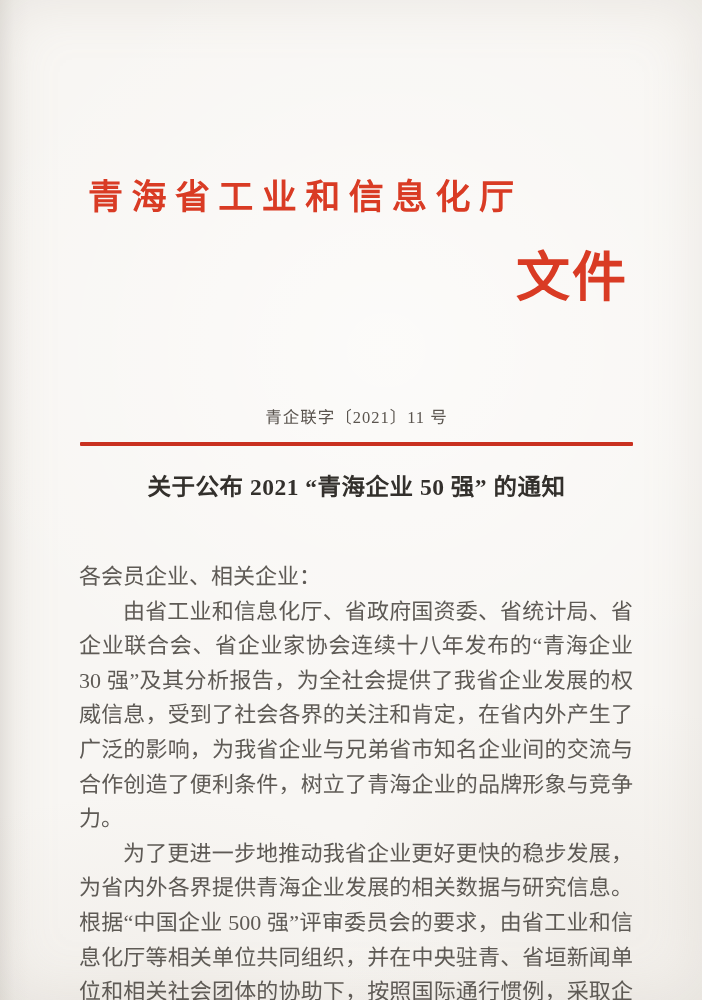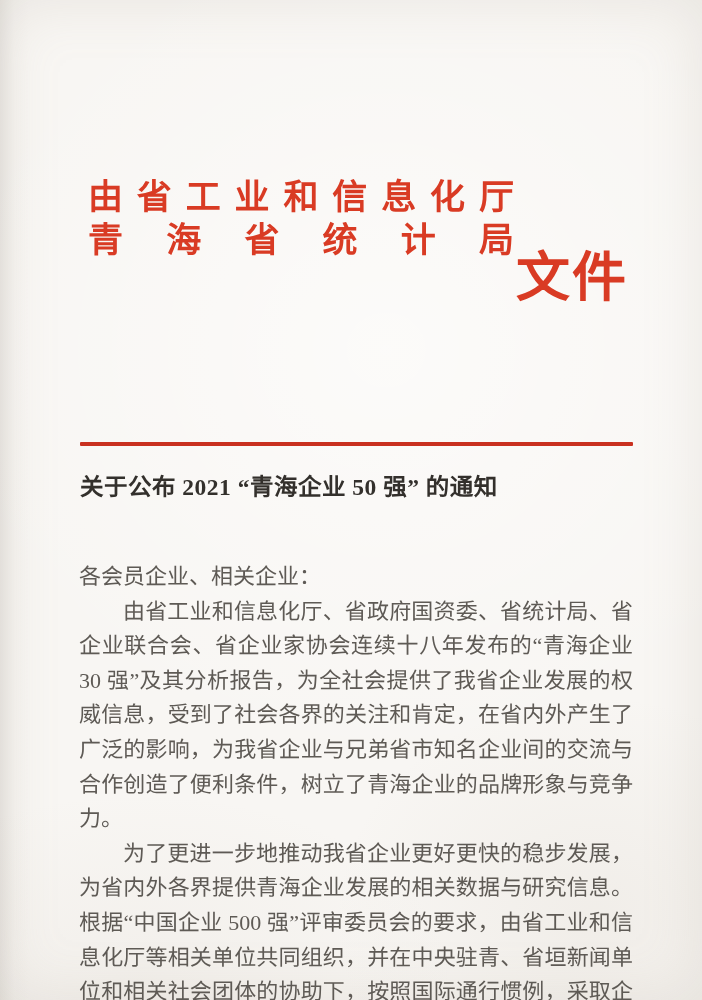--- a/index.html
+++ b/index.html
@@ -81,20 +81,21 @@
     border-radius: 1px;
   }
 
   
   .doc-title {
     position: absolute;
     left: 80px;
     top: 468px;
     width: 553px;
     margin: 0;
+    text-align: center;
     font-size: 23.5px;
     font-weight: 700;
     color: var(--title_ink, #33302c);
     letter-spacing: 0.5px;
   }
 
   
   .doc-body {
     position: absolute;
     left: 79px;
@@ -113,26 +114,26 @@
   .doc-body p.para {
     text-indent: 2em;
   }
 </style>
 </head>
 <body>
 
 <div class="page">
 
   <div class="letterhead">
-    <div class="agency-line">由省工业和信息化厅</div>
-    <div class="agency-line">青海省统计局</div>
+    <div class="agency-line">青海省工业和信息化厅</div>
   </div>
 
   <div class="doc-word">文件</div>
 
+  <div class="doc-number">青企联字〔2021〕11 号</div>
 
   <div class="red-rule"></div>
 
   <h1 class="doc-title">关于公布 2021 “青海企业 50 强” 的通知</h1>
 
   <div class="doc-body">
     <p class="salutation">各会员企业、相关企业：</p>
     <p class="para">由省工业和信息化厅、省政府国资委、省统计局、省企业联合会、省企业家协会连续十八年发布的“青海企业 30 强”及其分析报告，为全社会提供了我省企业发展的权威信息，受到了社会各界的关注和肯定，在省内外产生了广泛的影响，为我省企业与兄弟省市知名企业间的交流与合作创造了便利条件，树立了青海企业的品牌形象与竞争力。</p>
     <p class="para">为了更进一步地推动我省企业更好更快的稳步发展，为省内外各界提供青海企业发展的相关数据与研究信息。根据“中国企业 500 强”评审委员会的要求，由省工业和信息化厅等相关单位共同组织，并在中央驻青、省垣新闻单位和相关社会团体的协助下，按照国际通行惯例，采取企业自愿申报的方式，并以 2020 年企业销售收入（或主营业务收入）为标准，排出了“2021 年青海企业 50 强”名单。并经省内相关专家委员会审定，现将“2021 年青海企业 40 强”名单予以</p>
   </div>

